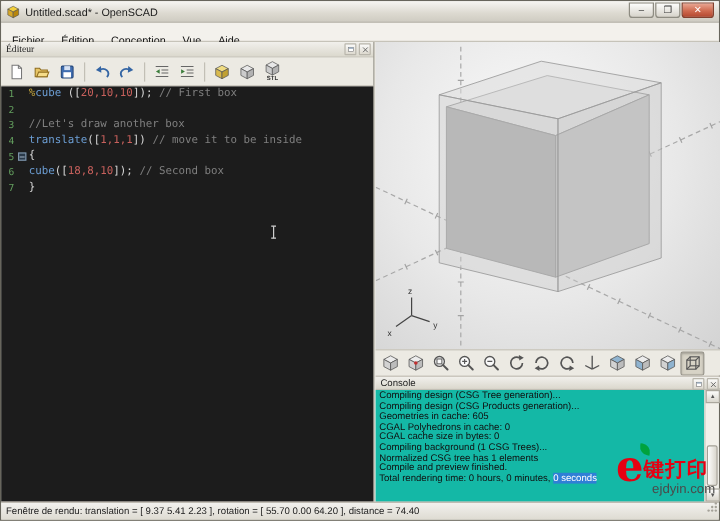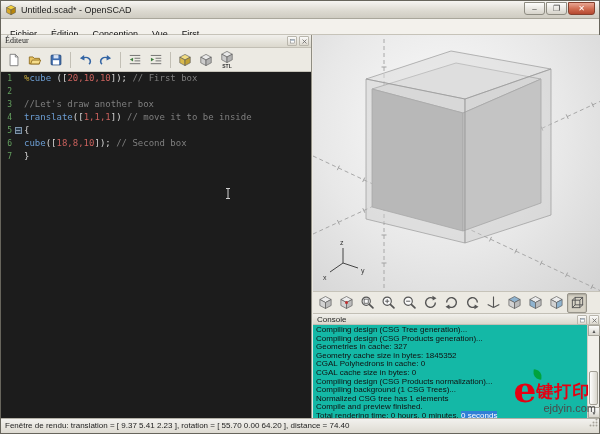--- a/index.html
+++ b/index.html
@@ -109,21 +109,21 @@
       <div class="win-btn">❐</div>
       <div class="win-btn close">✕</div>
     </div>
   </div>
 
   <div class="menubar">
       <div class="menu-item">Fichier</div>
       <div class="menu-item">Édition</div>
       <div class="menu-item">Conception</div>
       <div class="menu-item">Vue</div>
-      <div class="menu-item">First</div>
+      <div class="menu-item">Aide</div>
     </div>
 
   <div class="editor-panel">
     <div class="panel-header">
       <span>Éditeur</span>
       <span class="panel-hbtns">
           <div class="panel-hbtn">
             <svg width="7" height="7" viewBox="0 0 16 16">
               <rect x="3.5" y="3.5" width="9" height="8" fill="#fff" stroke="#666"></rect>
               <rect x="3.5" y="3.5" width="9" height="2.5" fill="#8fa3b8"></rect>
@@ -445,25 +445,23 @@
         <div class="panel-hbtn">
           <svg width="7" height="7" viewBox="0 0 16 16">
             <path d="M3.5 3.5 12.5 12.5M12.5 3.5 3.5 12.5" stroke="#666" stroke-width="1.8"></path>
           </svg>
         </div>
       </span>
   </div>
   <div class="console-body">
       <div class="console-line"><span>Compiling design (CSG Tree generation)...</span></div>
       <div class="console-line"><span>Compiling design (CSG Products generation)...</span></div>
-      <div class="console-line"><span>Geometries in cache: 327</span></div>
-      <div class="console-line"><span>Geometry cache size in bytes: 1845352</span></div>
+      <div class="console-line"><span>Geometries in cache: 605</span></div>
       <div class="console-line"><span>CGAL Polyhedrons in cache: 0</span></div>
       <div class="console-line"><span>CGAL cache size in bytes: 0</span></div>
-      <div class="console-line"><span>Compiling design (CSG Products normalization)...</span></div>
       <div class="console-line"><span>Compiling background (1 CSG Trees)...</span></div>
       <div class="console-line"><span>Normalized CSG tree has 1 elements</span></div>
       <div class="console-line"><span>Compile and preview finished.</span></div>
       <div class="console-line"><span>Total rendering time: 0 hours, 0 minutes, </span><span class="console-hl">0 seconds</span></div>
     </div>
   <div class="console-scroll">
     <div class="scroll-arrow" style="top:0">▲</div>
     <div class="scroll-thumb"></div>
     <div class="scroll-arrow" style="bottom:0">▼</div>
   </div>

